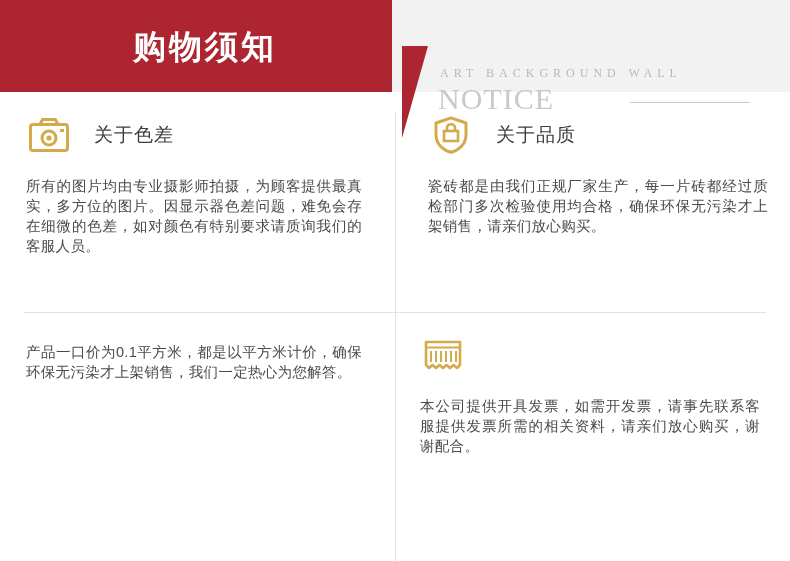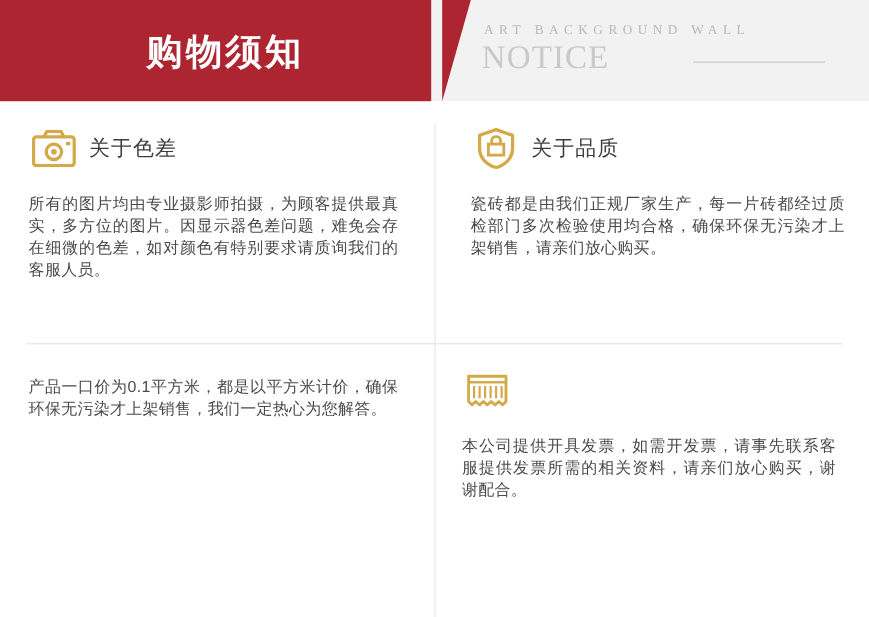--- a/index.html
+++ b/index.html
@@ -20,21 +20,21 @@
     box-sizing: border-box;
   }
 
   
   .header {
     position: relative;
     width: 790px;
     height: 92px;
     background: #f2f2f2;
     display: flex;
-    align-items: flex-start;
+    align-items: center;
   }
   .header-red {
     width: 392px;
     height: 92px;
     background: #ad2531;
     display: flex;
     align-items: center;
     justify-content: center;
     box-sizing: border-box;
     padding-left: 10px;
@@ -133,21 +133,21 @@
     height: 46px;
     flex: 0 0 46px;
     display: flex;
     align-items: center;
     justify-content: center;
     color: #d4a94a;
   }
   .cell-title {
     font-size: 19px;
     color: #3d3d3d;
-    margin-left: 9px;
+    margin-left: 22px;
     letter-spacing: 1px;
   }
   .cell-body {
     margin-top: 14px;
     font-size: 14.5px;
     line-height: 20px;
     color: #4a4a4a;
     width: 336px;
     letter-spacing: 0.3px;
     text-align: justify;

